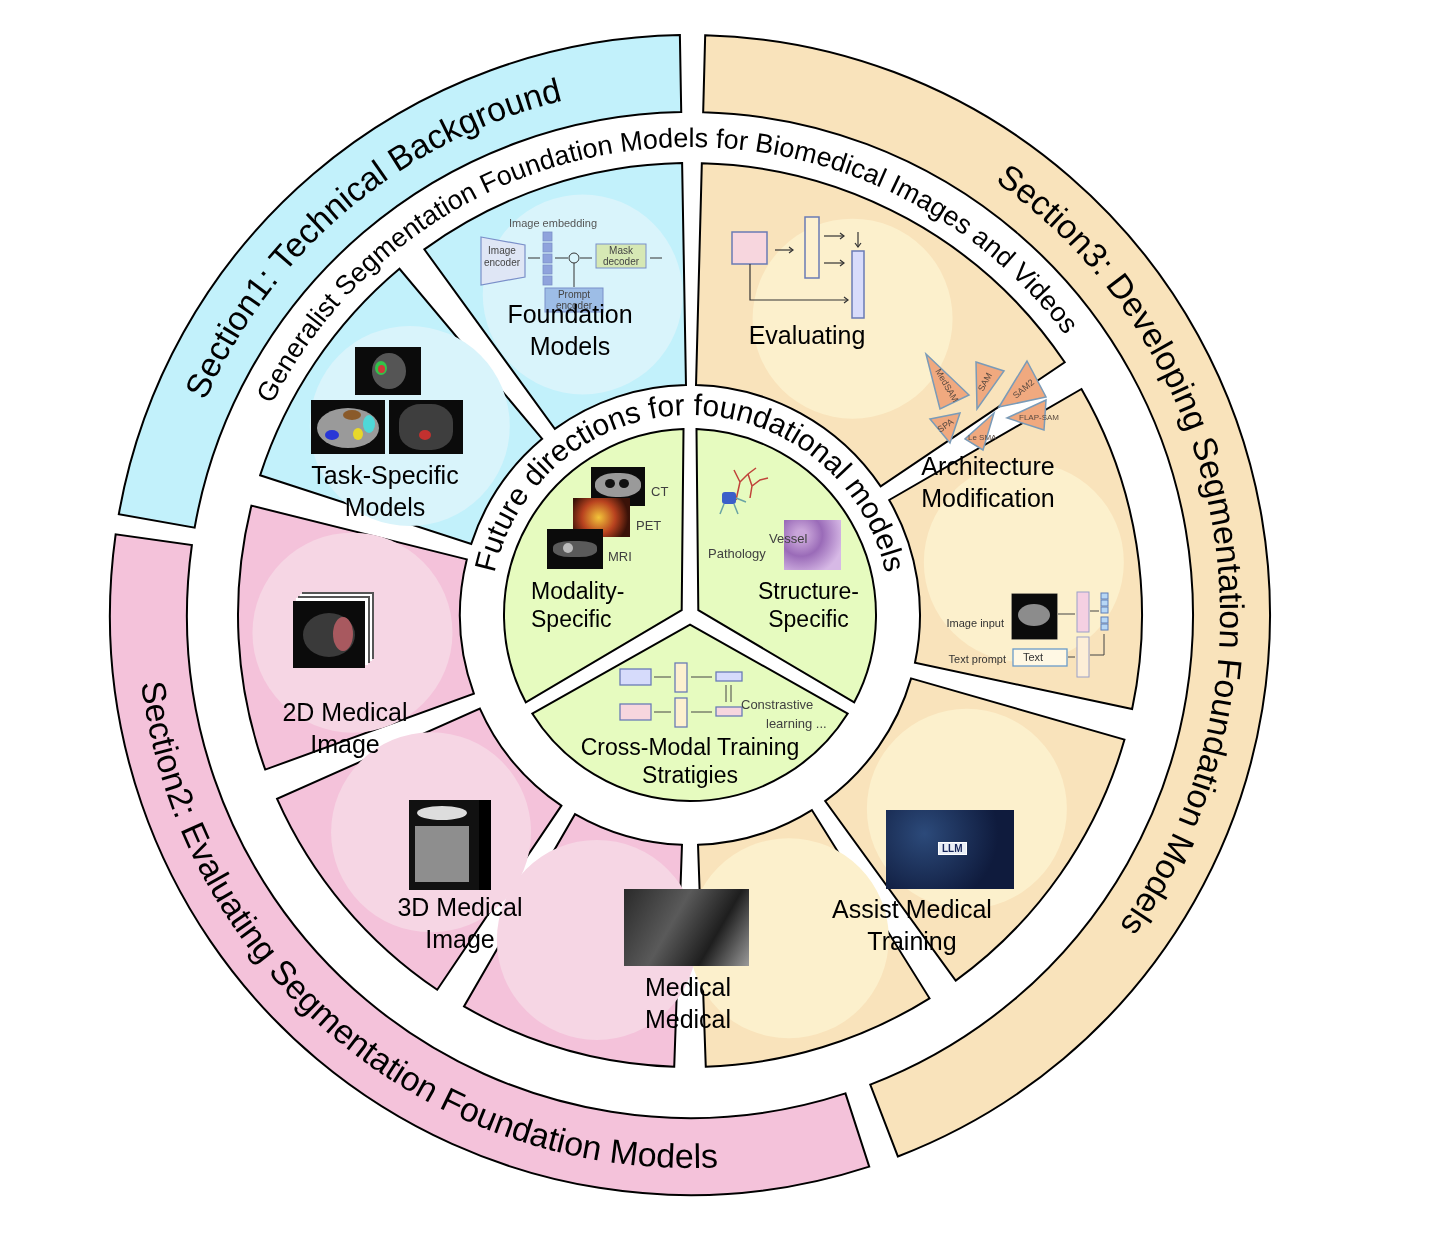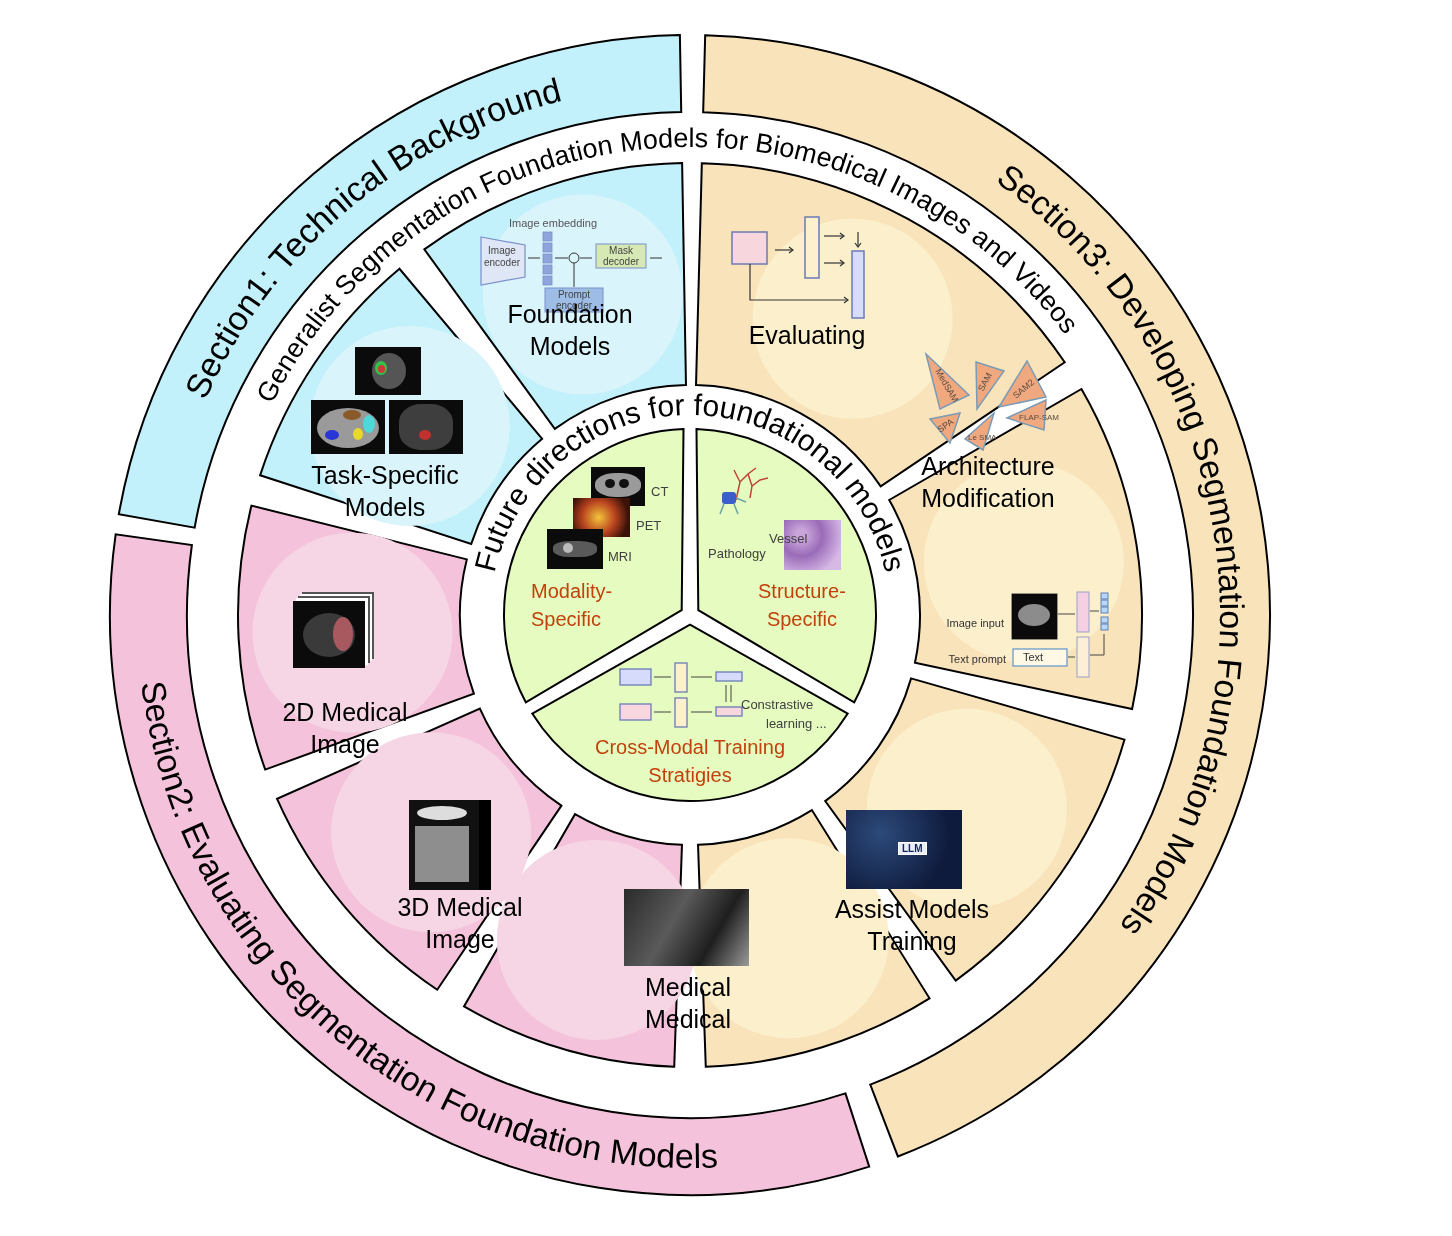--- a/index.html
+++ b/index.html
@@ -4,21 +4,21 @@
 <style>
   html, body { margin: 0; padding: 0; background: #ffffff; }
   #stage { position: relative; width: 1452px; height: 1236px; overflow: hidden; background: #fff;
            font-family: "Liberation Sans", "DejaVu Sans", sans-serif; }
   svg#wheel { position: absolute; left: 0; top: 0; }
   .band-text { font-size: 34px; fill: #000; font-family: "Liberation Sans", sans-serif; }
   .ring-text { font-size: 27px; fill: #000; font-family: "Liberation Sans", sans-serif; }
   .future-text { font-size: 30px; fill: #000; font-family: "Liberation Sans", sans-serif; }
   .seg-label { position: absolute; text-align: center; font-size: 25px; line-height: 32px; color: #000;
                transform: translate(-50%, 0); white-space: nowrap; }
-  .inner-label { position: absolute; font-size: 20px; line-height: 28px; color: #c2410c; white-space: nowrap; }
+  .inner-label { position: absolute; font-size: 23px; line-height: 28px; color: #000000; white-space: nowrap; }
   .tiny { position: absolute; font-size: 13px; color: #404040; white-space: nowrap; font-family: Liberation Sans, sans-serif; text-align: center; }
   .thumb { position: absolute; }
   .darkimg { background: #0b0b0b; }
 </style>
 </head>
 <body>
 
 <div id="stage">
   <svg id="wheel" width="1452" height="1236" viewBox="0 0 1452 1236">
     <defs>
@@ -201,21 +201,21 @@
 
   <div class="thumb darkimg" style="left:293px;top:601px;width:72px;height:67px;box-shadow:3px -3px 0 #fff,5px -5px 0 #555,7px -7px 0 #fff,9px -9px 0 #555;">
     <div style="position:absolute;left:10px;top:12px;width:52px;height:44px;border-radius:50%;background:#3a3a3a;"></div>
     <div style="position:absolute;left:40px;top:16px;width:20px;height:34px;border-radius:50%;background:#a8595f;"></div>
   </div>
   <div class="thumb" style="left:409px;top:800px;width:70px;height:90px;background:#111;border-right:12px solid #000;">
     <div style="position:absolute;left:8px;top:6px;width:50px;height:14px;border-radius:50%;background:#ddd;"></div>
     <div style="position:absolute;left:6px;top:26px;width:54px;height:56px;background:#8e8e8e;"></div>
   </div>
   <div class="thumb" style="left:624px;top:889px;width:125px;height:77px;background:linear-gradient(120deg,#2a2a2a,#5a5a5a 40%,#1e1e1e 70%,#9a9a9a);"></div>
-  <div class="thumb" style="left:846px;top:810px;width:116px;height:79px;background:radial-gradient(circle at 30% 30%,#2c4a7a,#0f1b3d 70%);">
+  <div class="thumb" style="left:886px;top:810px;width:128px;height:79px;background:radial-gradient(circle at 30% 30%,#2c4a7a,#0f1b3d 70%);">
     <div style="position:absolute;left:52px;top:32px;padding:0 3px;font-size:10px;font-weight:bold;background:#e9eef6;color:#17265a;border:1px solid #fff;">LLM</div>
   </div>
   <div class="thumb darkimg" style="left:1012px;top:594px;width:45px;height:45px;">
     <div style="position:absolute;left:6px;top:10px;width:32px;height:22px;border-radius:50%;background:#8c8c8c;"></div>
   </div>
 
   <div class="thumb darkimg" style="left:591px;top:467px;width:54px;height:39px;">
     <div style="position:absolute;left:4px;top:6px;width:46px;height:24px;border-radius:45%;background:#9a9a9a;"></div>
     <div style="position:absolute;left:14px;top:12px;width:10px;height:9px;border-radius:50%;background:#111;"></div>
     <div style="position:absolute;left:28px;top:12px;width:10px;height:9px;border-radius:50%;background:#111;"></div>
@@ -247,21 +247,21 @@
     <div>Models</div>
   </div>
   <div class="seg-label" style="left:807px;top:319px;">
     <div>Evaluating</div>
   </div>
   <div class="seg-label" style="left:988px;top:450px;">
     <div>Architecture</div>
     <div>Modification</div>
   </div>
   <div class="seg-label" style="left:912px;top:893px;">
-    <div>Assist Models</div>
+    <div>Assist Medical</div>
     <div>Training</div>
   </div>
   <div class="seg-label" style="left:688px;top:971px;">
     <div>Medical</div>
     <div>Medical</div>
   </div>
   <div class="seg-label" style="left:460px;top:891px;">
     <div>3D Medical</div>
     <div>Image</div>
   </div>

